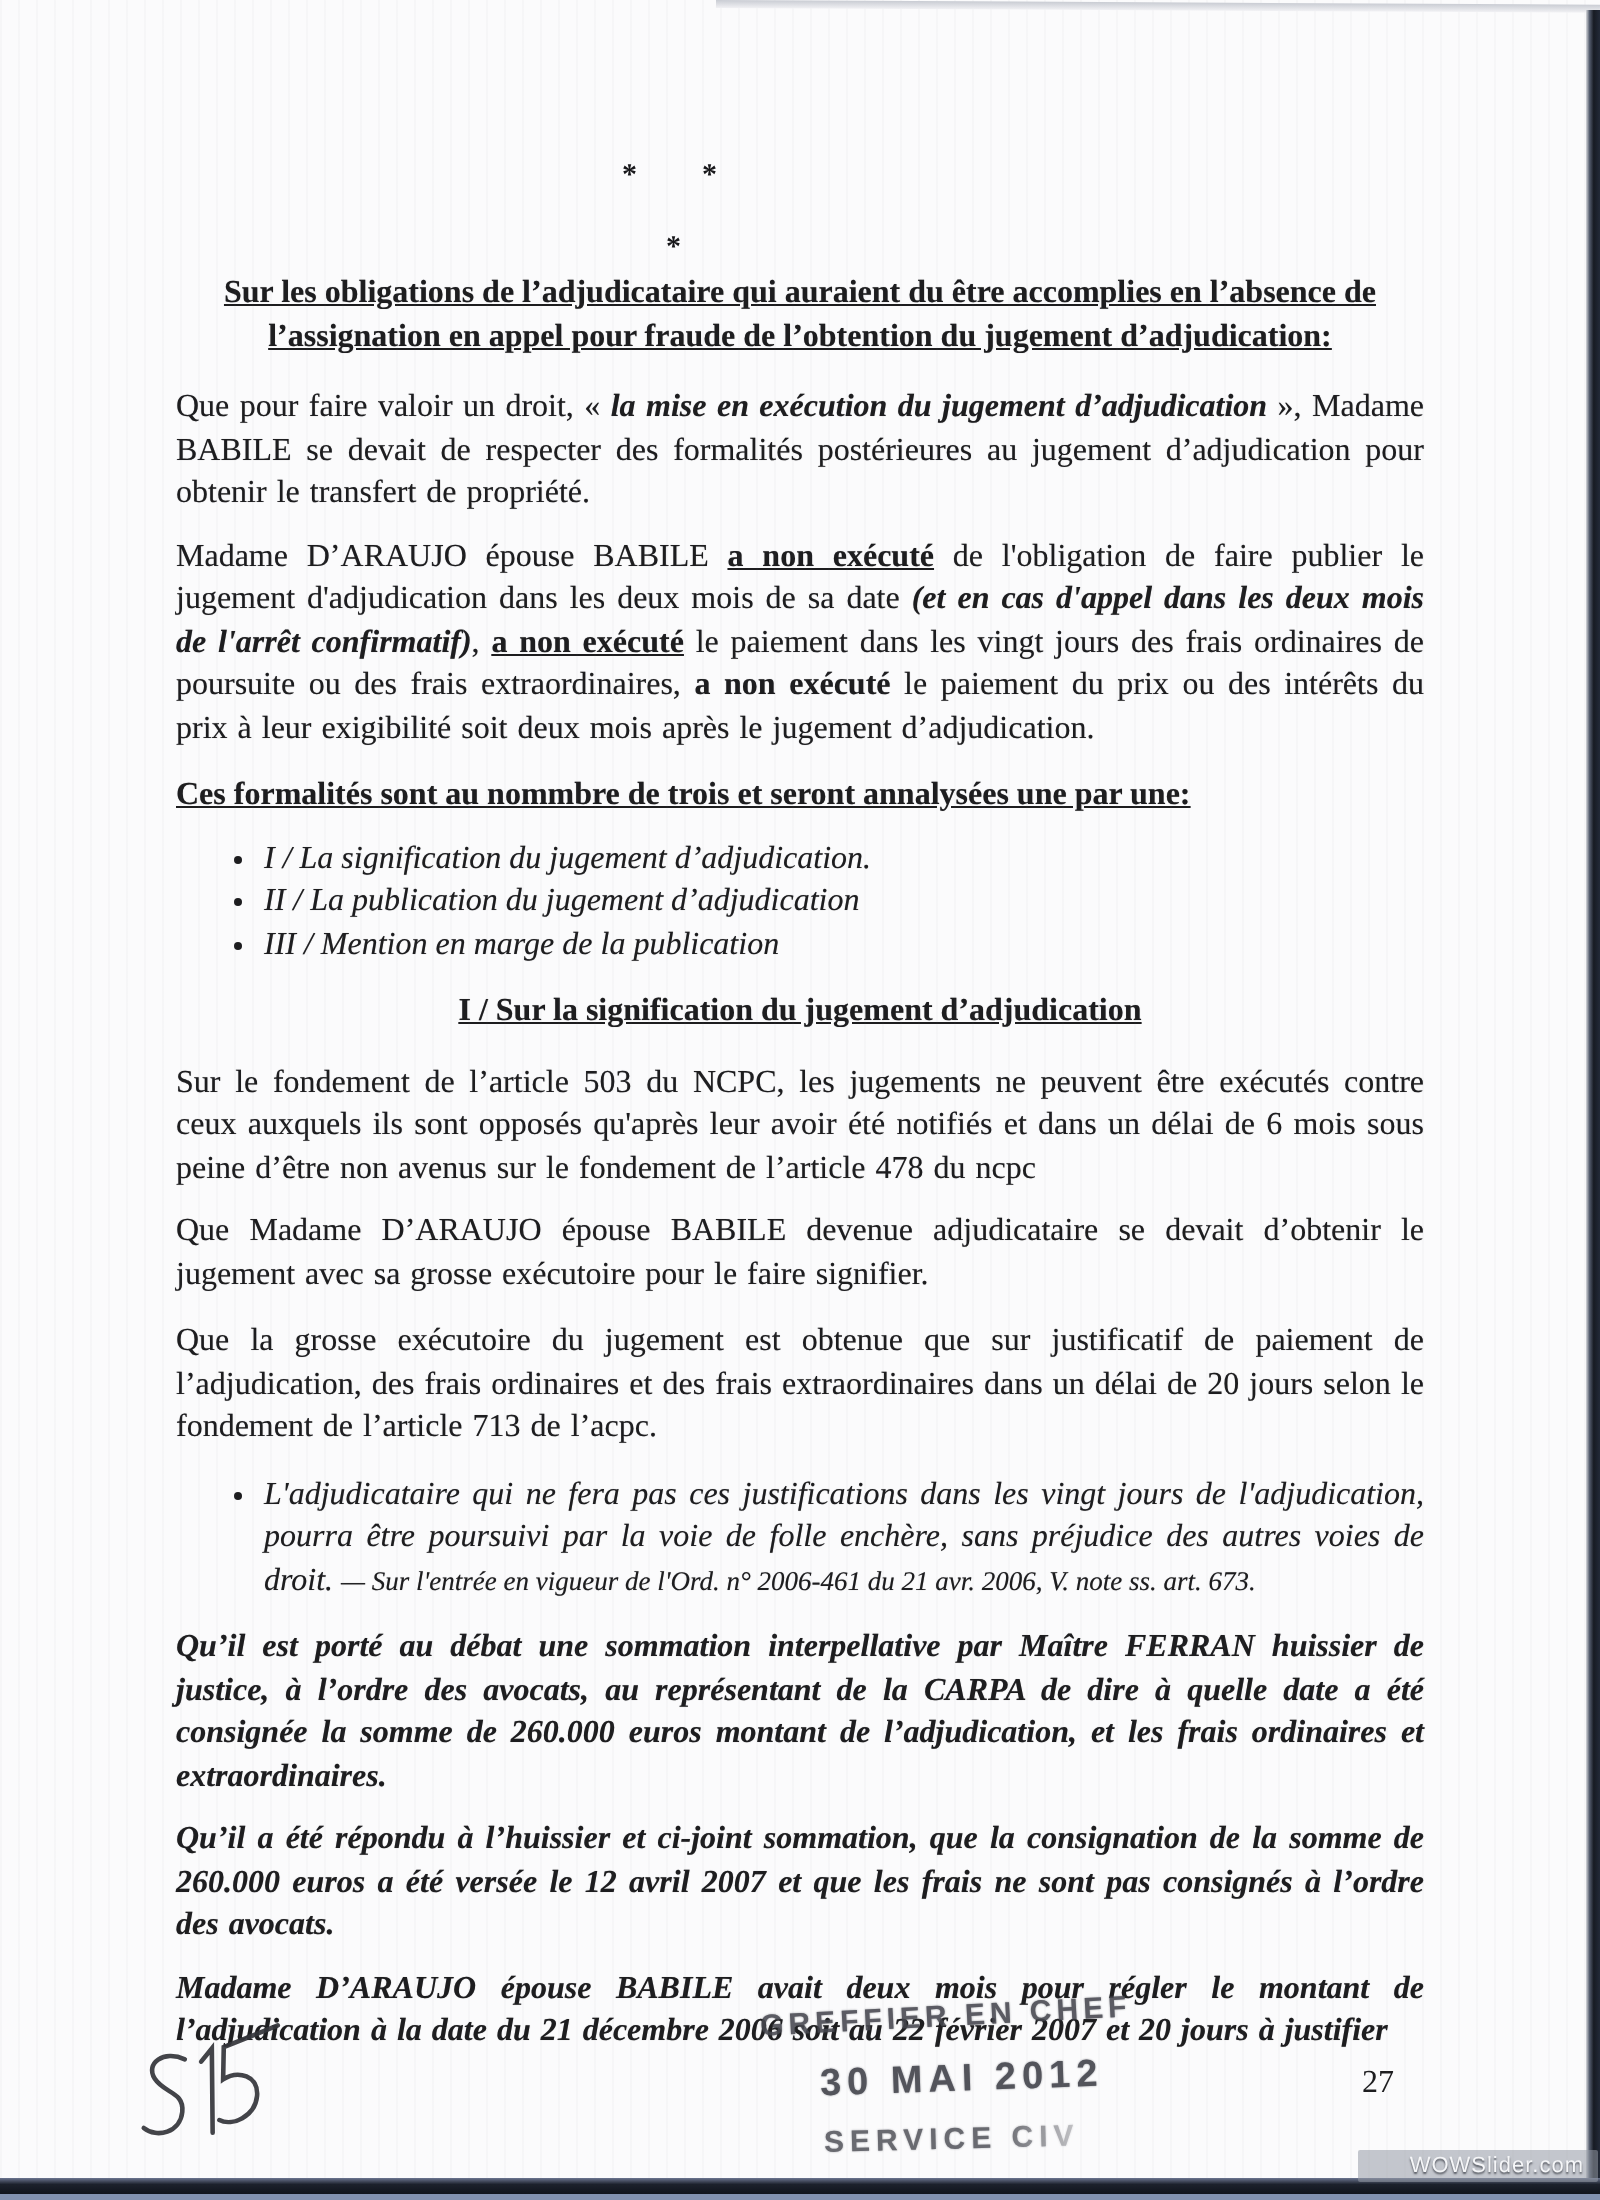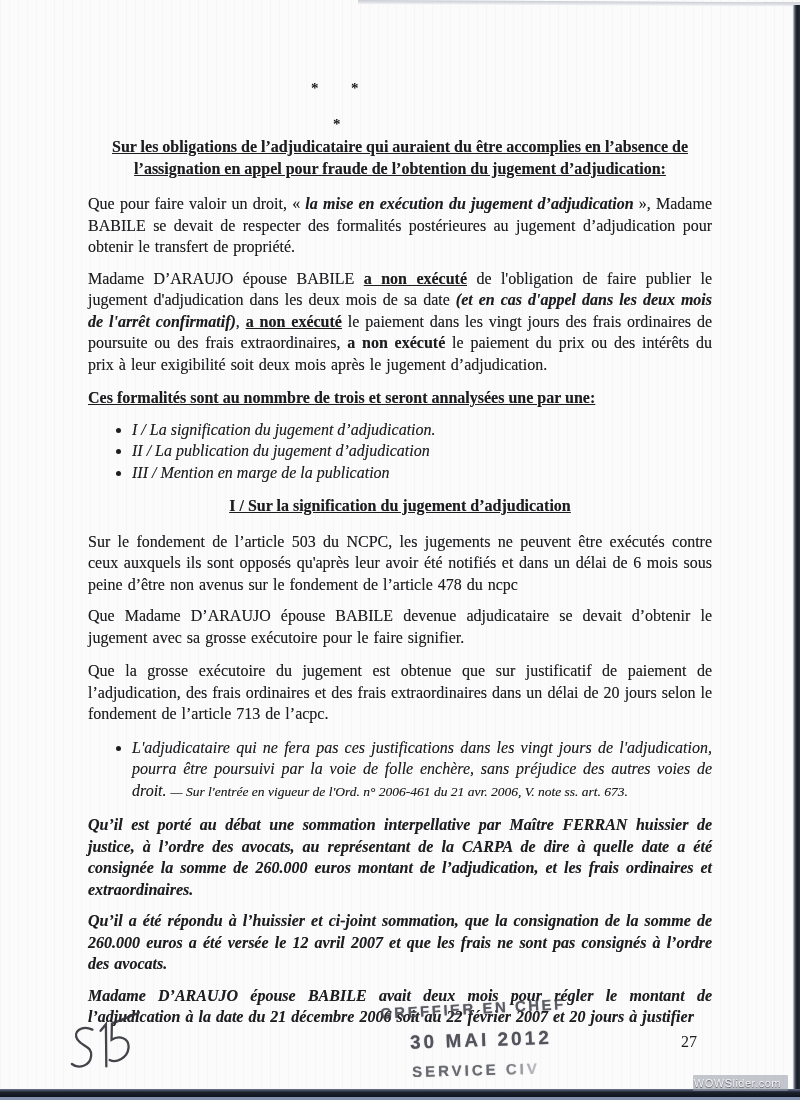--- a/index.html
+++ b/index.html
@@ -51,24 +51,24 @@
   .mark-515 path{stroke:#33343a;stroke-width:2.3;fill:none;stroke-linecap:round;opacity:.92}
   .stamp{position:absolute;left:380px;top:1000px;z-index:3;color:#45464e;
     font-family:"Liberation Sans",sans-serif;font-weight:bold;
     text-shadow:0 0 1px rgba(69,70,78,.65)}
   .stamp-l1{font-size:15px;letter-spacing:2.5px;transform:rotate(-3deg);opacity:.88}
   .stamp-l2{margin:12px 0 0 30px;font-size:19px;letter-spacing:3px;transform:rotate(-2deg);opacity:.92}
   .stamp-l3{margin:10px 0 0 32px;font-size:15px;letter-spacing:3px;transform:rotate(-1.5deg);opacity:.8;
     -webkit-mask-image:linear-gradient(90deg,#000 58%,transparent 97%);
     mask-image:linear-gradient(90deg,#000 58%,transparent 97%)}
   .page-num{position:absolute;left:681px;top:1033px;font-size:16px;z-index:3}
-  .watermark{position:absolute;right:12px;top:1075px;z-index:7;
+  .watermark{position:absolute;right:1px;top:1075px;z-index:7;
     background:rgba(150,155,166,.55);color:#f5f6f8;
     font:11px "Liberation Sans",sans-serif;letter-spacing:.5px;
-    padding:2px 7px 2px 1px;text-shadow:0 1px 1px rgba(60,64,72,.85);
+    padding:2px 7px 2px 26px;text-shadow:0 1px 1px rgba(60,64,72,.85);
     text-decoration:none;border-radius:1px}
 </style>
 </head>
 <body>
 
 <div class="top-edge"></div>
 <div class="frame-right"></div>
 <div class="frame-bottom"></div>
 <div class="frame-outer"></div>
 

